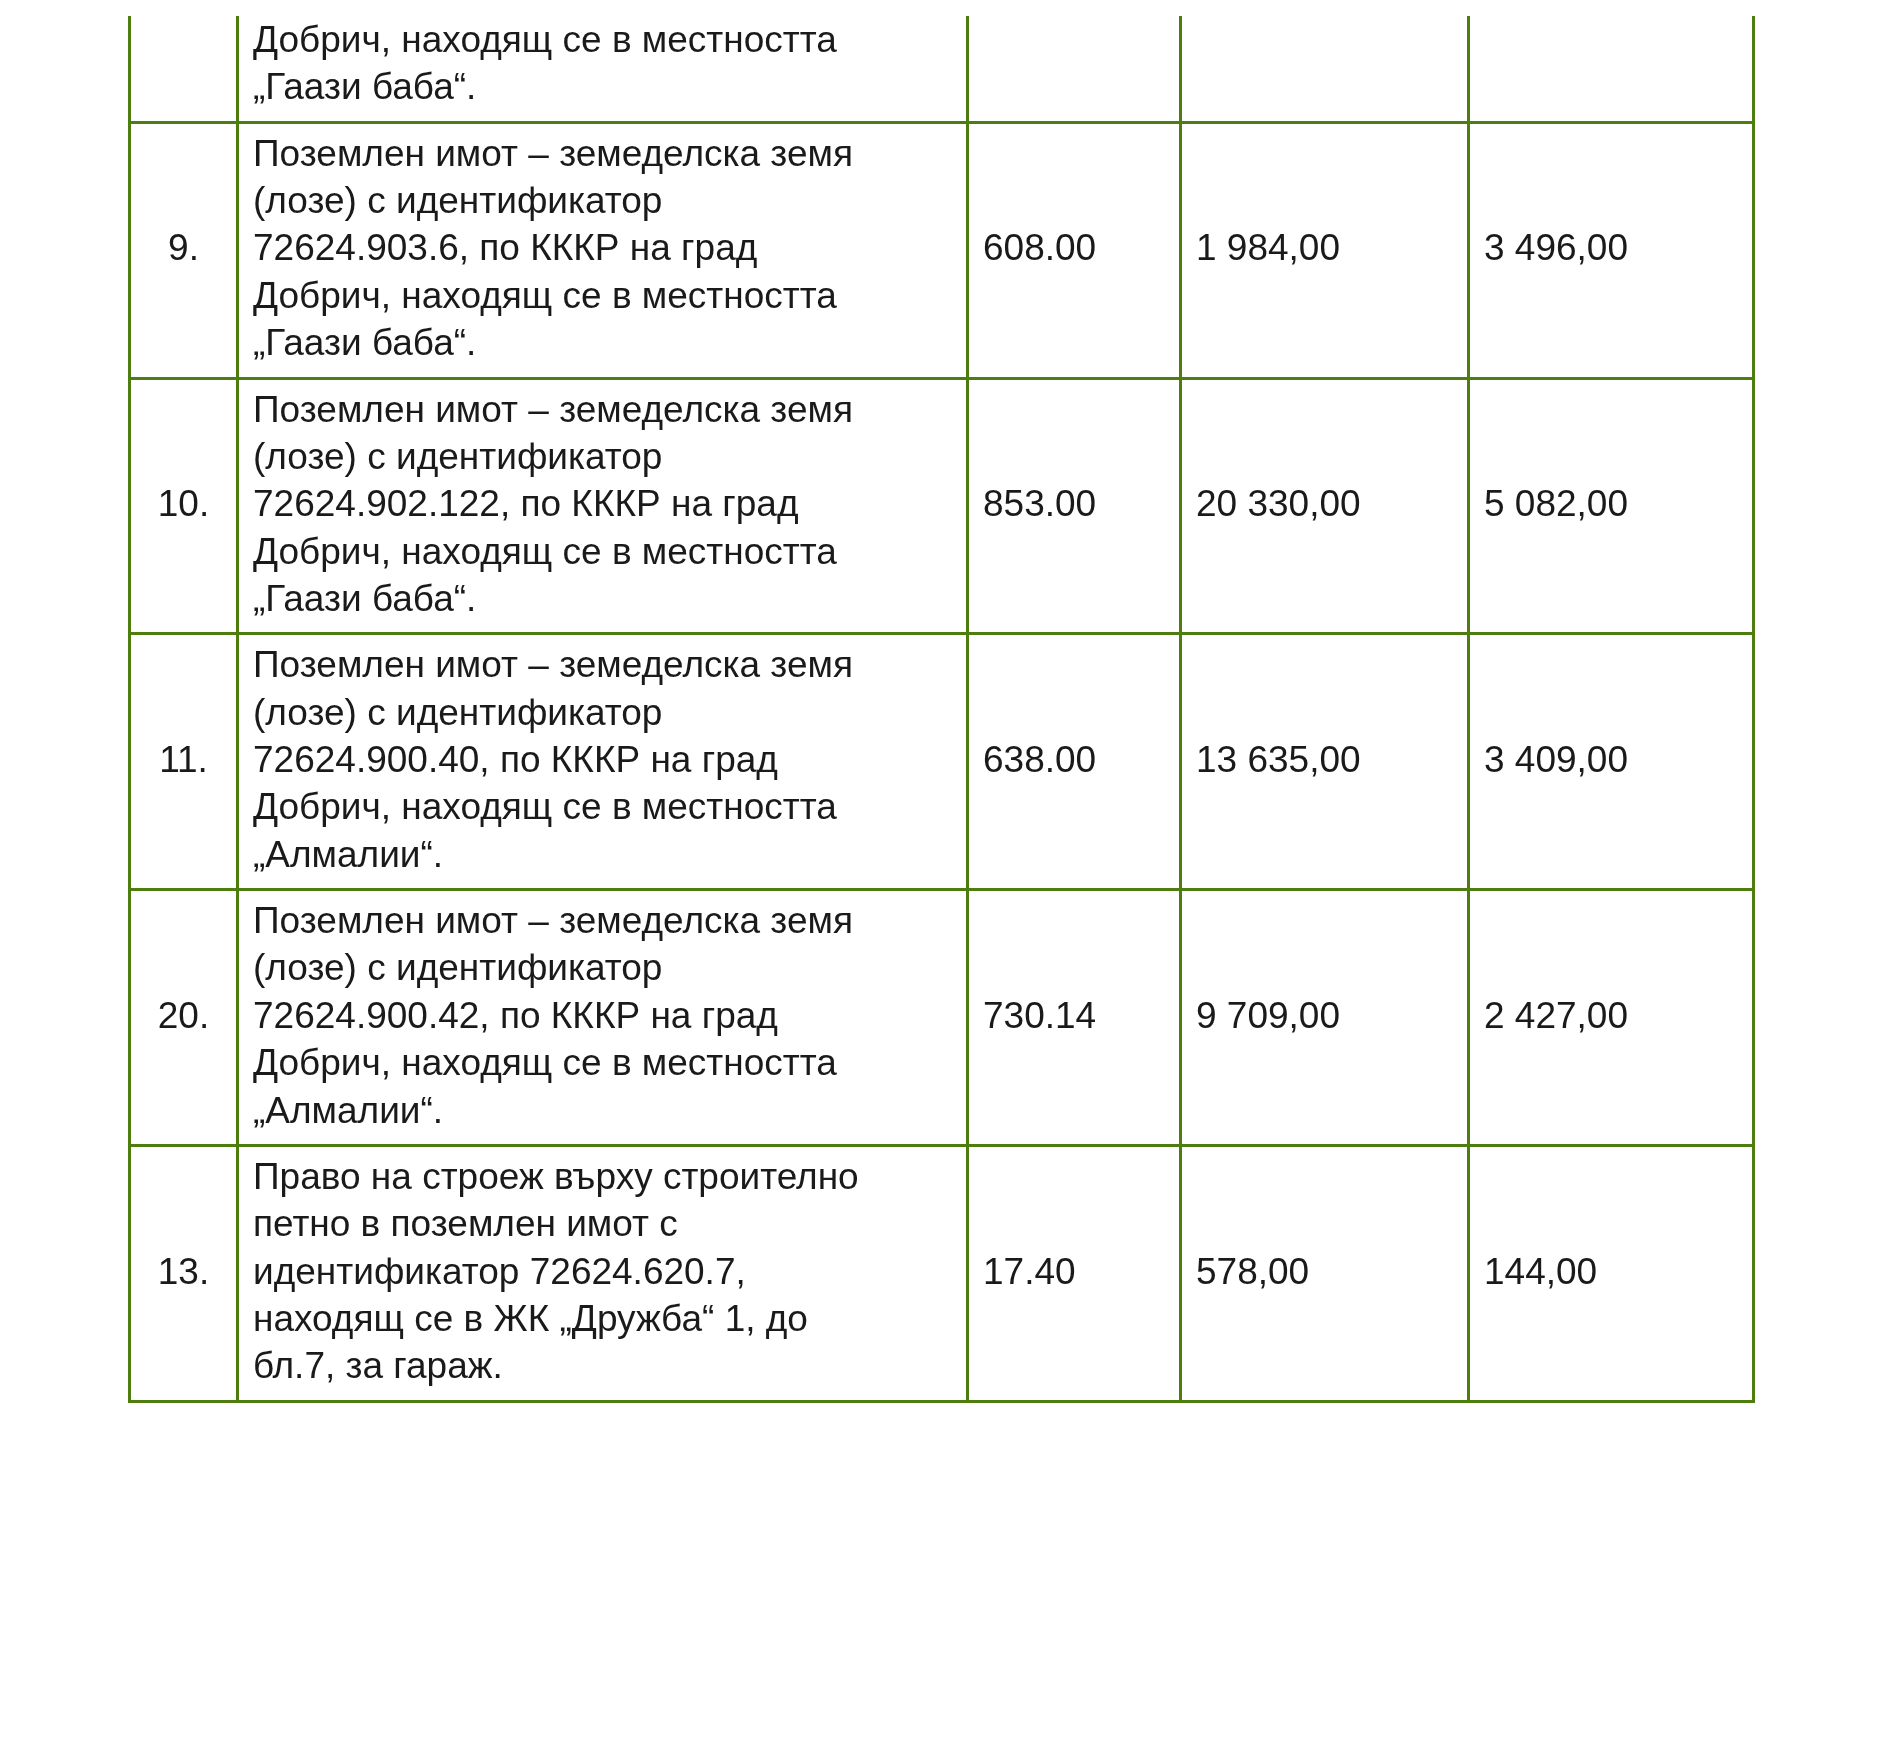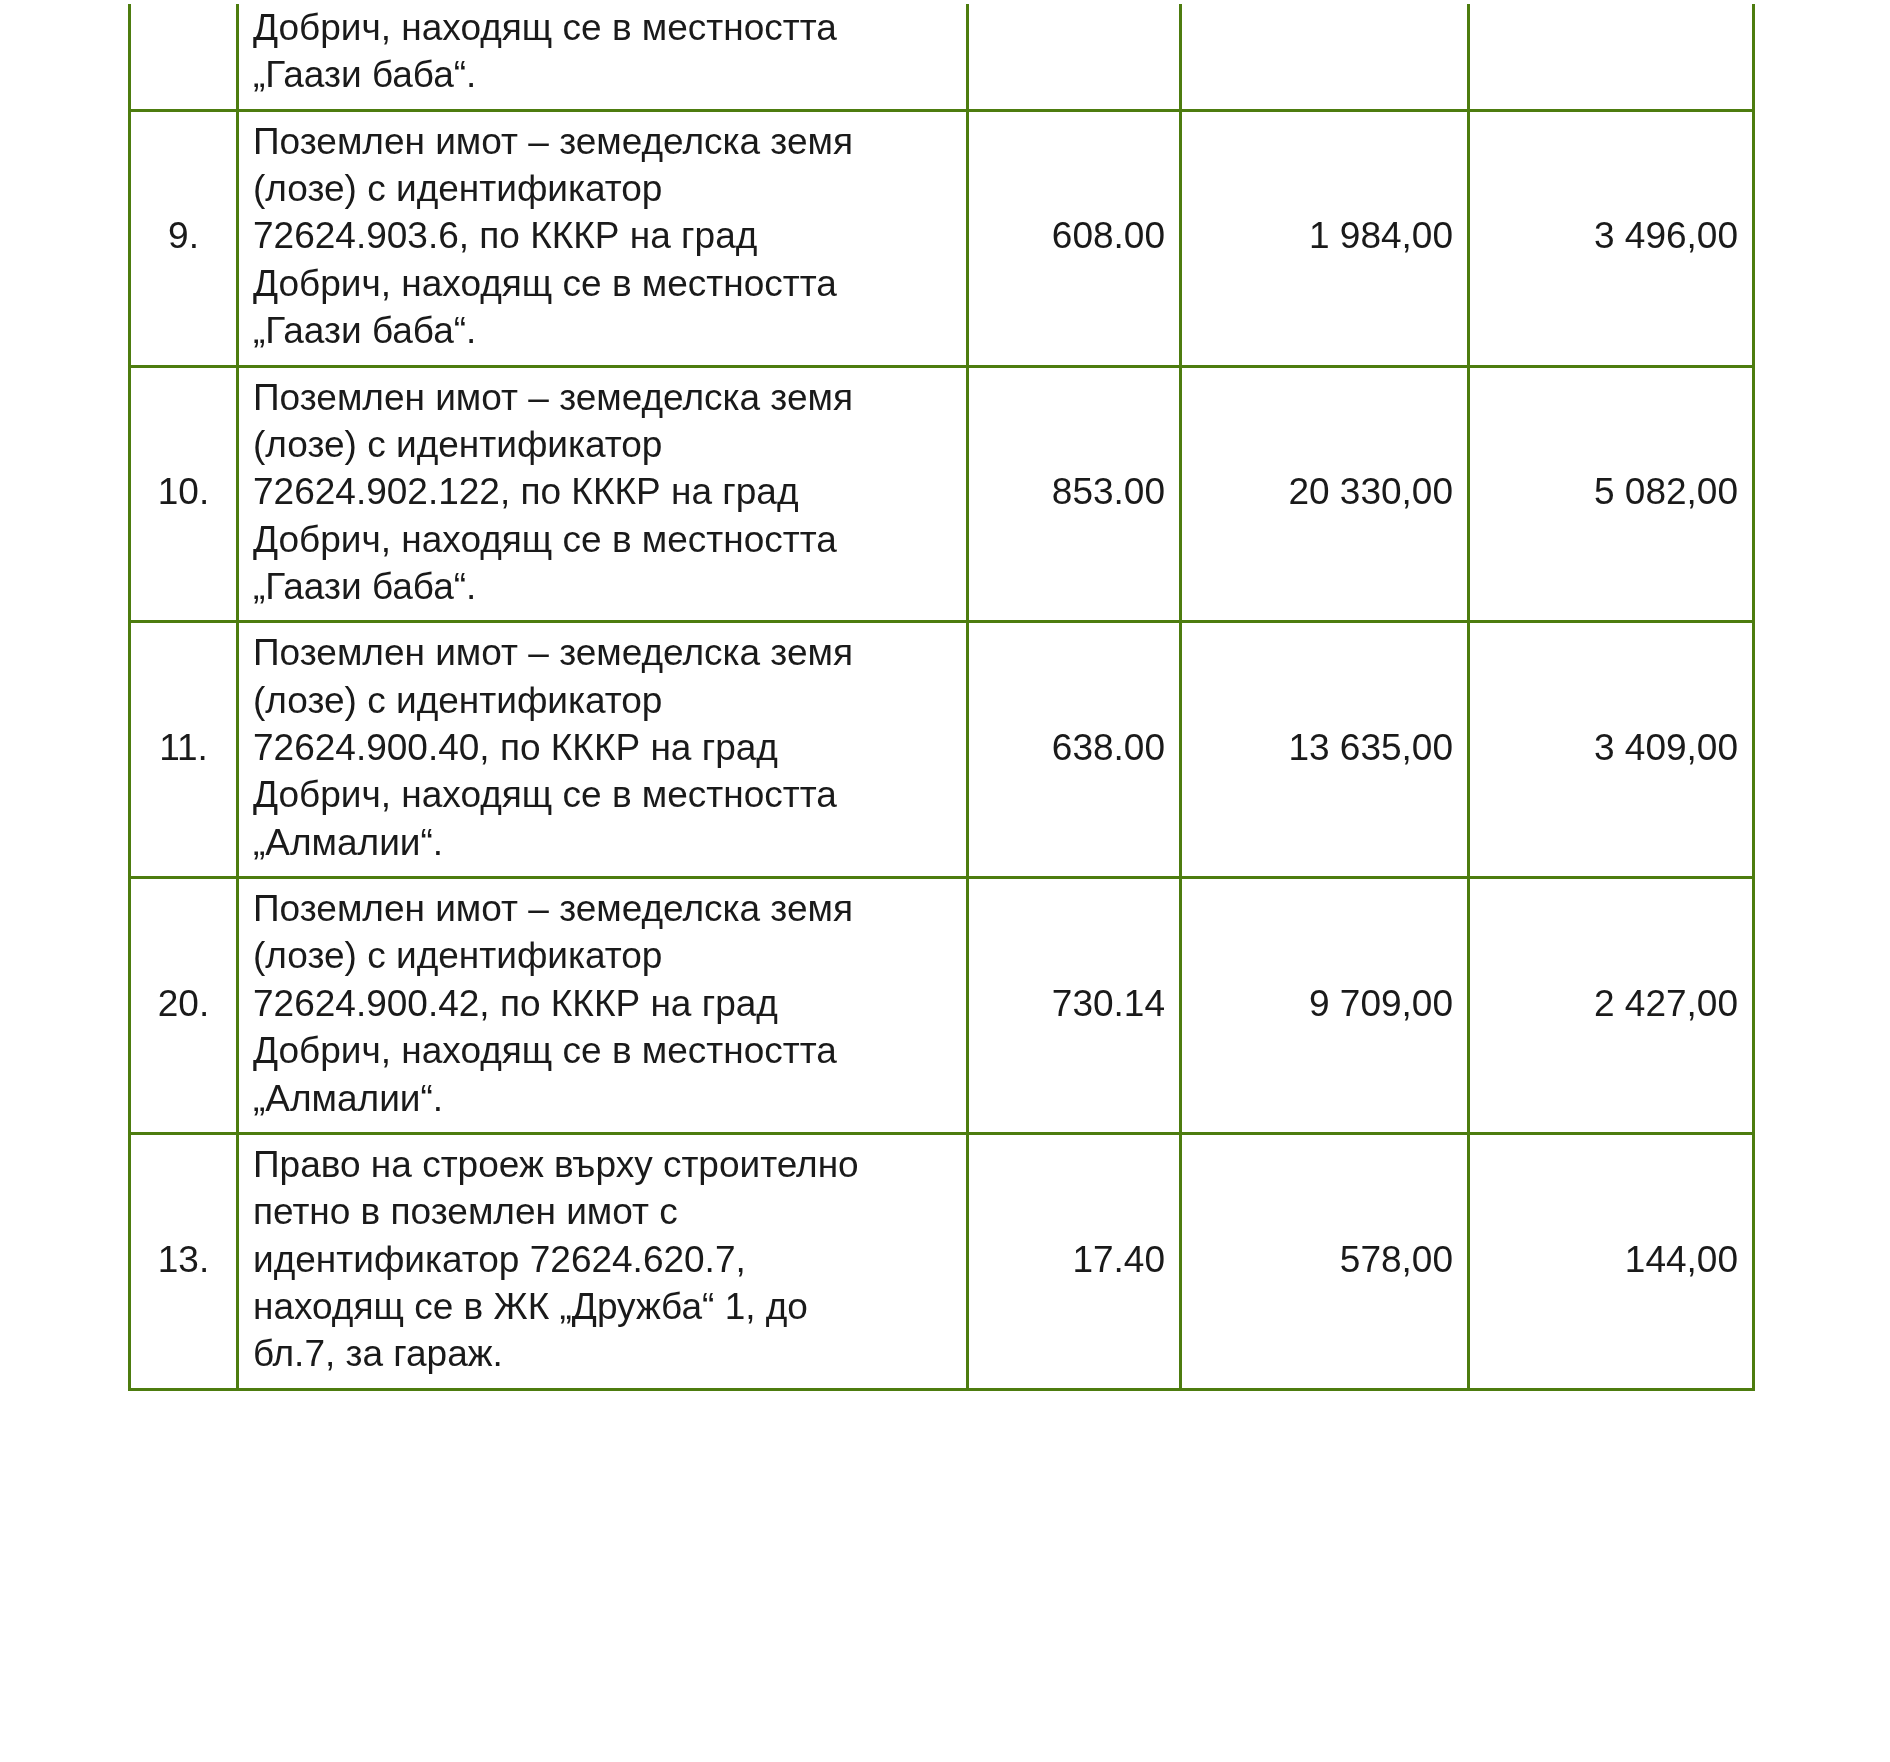--- a/index.html
+++ b/index.html
@@ -18,21 +18,21 @@
     position: relative;
     width: 1890px;
     height: 1762px;
     box-sizing: border-box;
   }
   table.doc-table {
     border-collapse: collapse;
     table-layout: fixed;
     width: 1480px;
     margin-left: 128px;
-    margin-top: 4px;
+    margin-top: 16px;
   }
   table.doc-table col.c-num    { width: 108px; }
   table.doc-table col.c-desc   { width: 730px; }
   table.doc-table col.c-area   { width: 213px; }
   table.doc-table col.c-val1   { width: 288px; }
   table.doc-table col.c-val2   { width: 285px; }
 
   table.doc-table td {
     border: 3px solid #4d7c0f;
     padding: 6px 14px 10px 14px;
@@ -47,21 +47,21 @@
     padding-left: 4px;
     padding-right: 4px;
   }
   td.desc {
     text-align: left;
     vertical-align: middle;
     white-space: pre-line;
     padding-left: 18px;
   }
   td.numval {
-    text-align: right;
+    text-align: left;
     vertical-align: middle;
   }
   
   tr.partial td {
     border-top: none;
     padding-top: 0;
   }
   tr.partial td.desc {
     vertical-align: top;
   }

